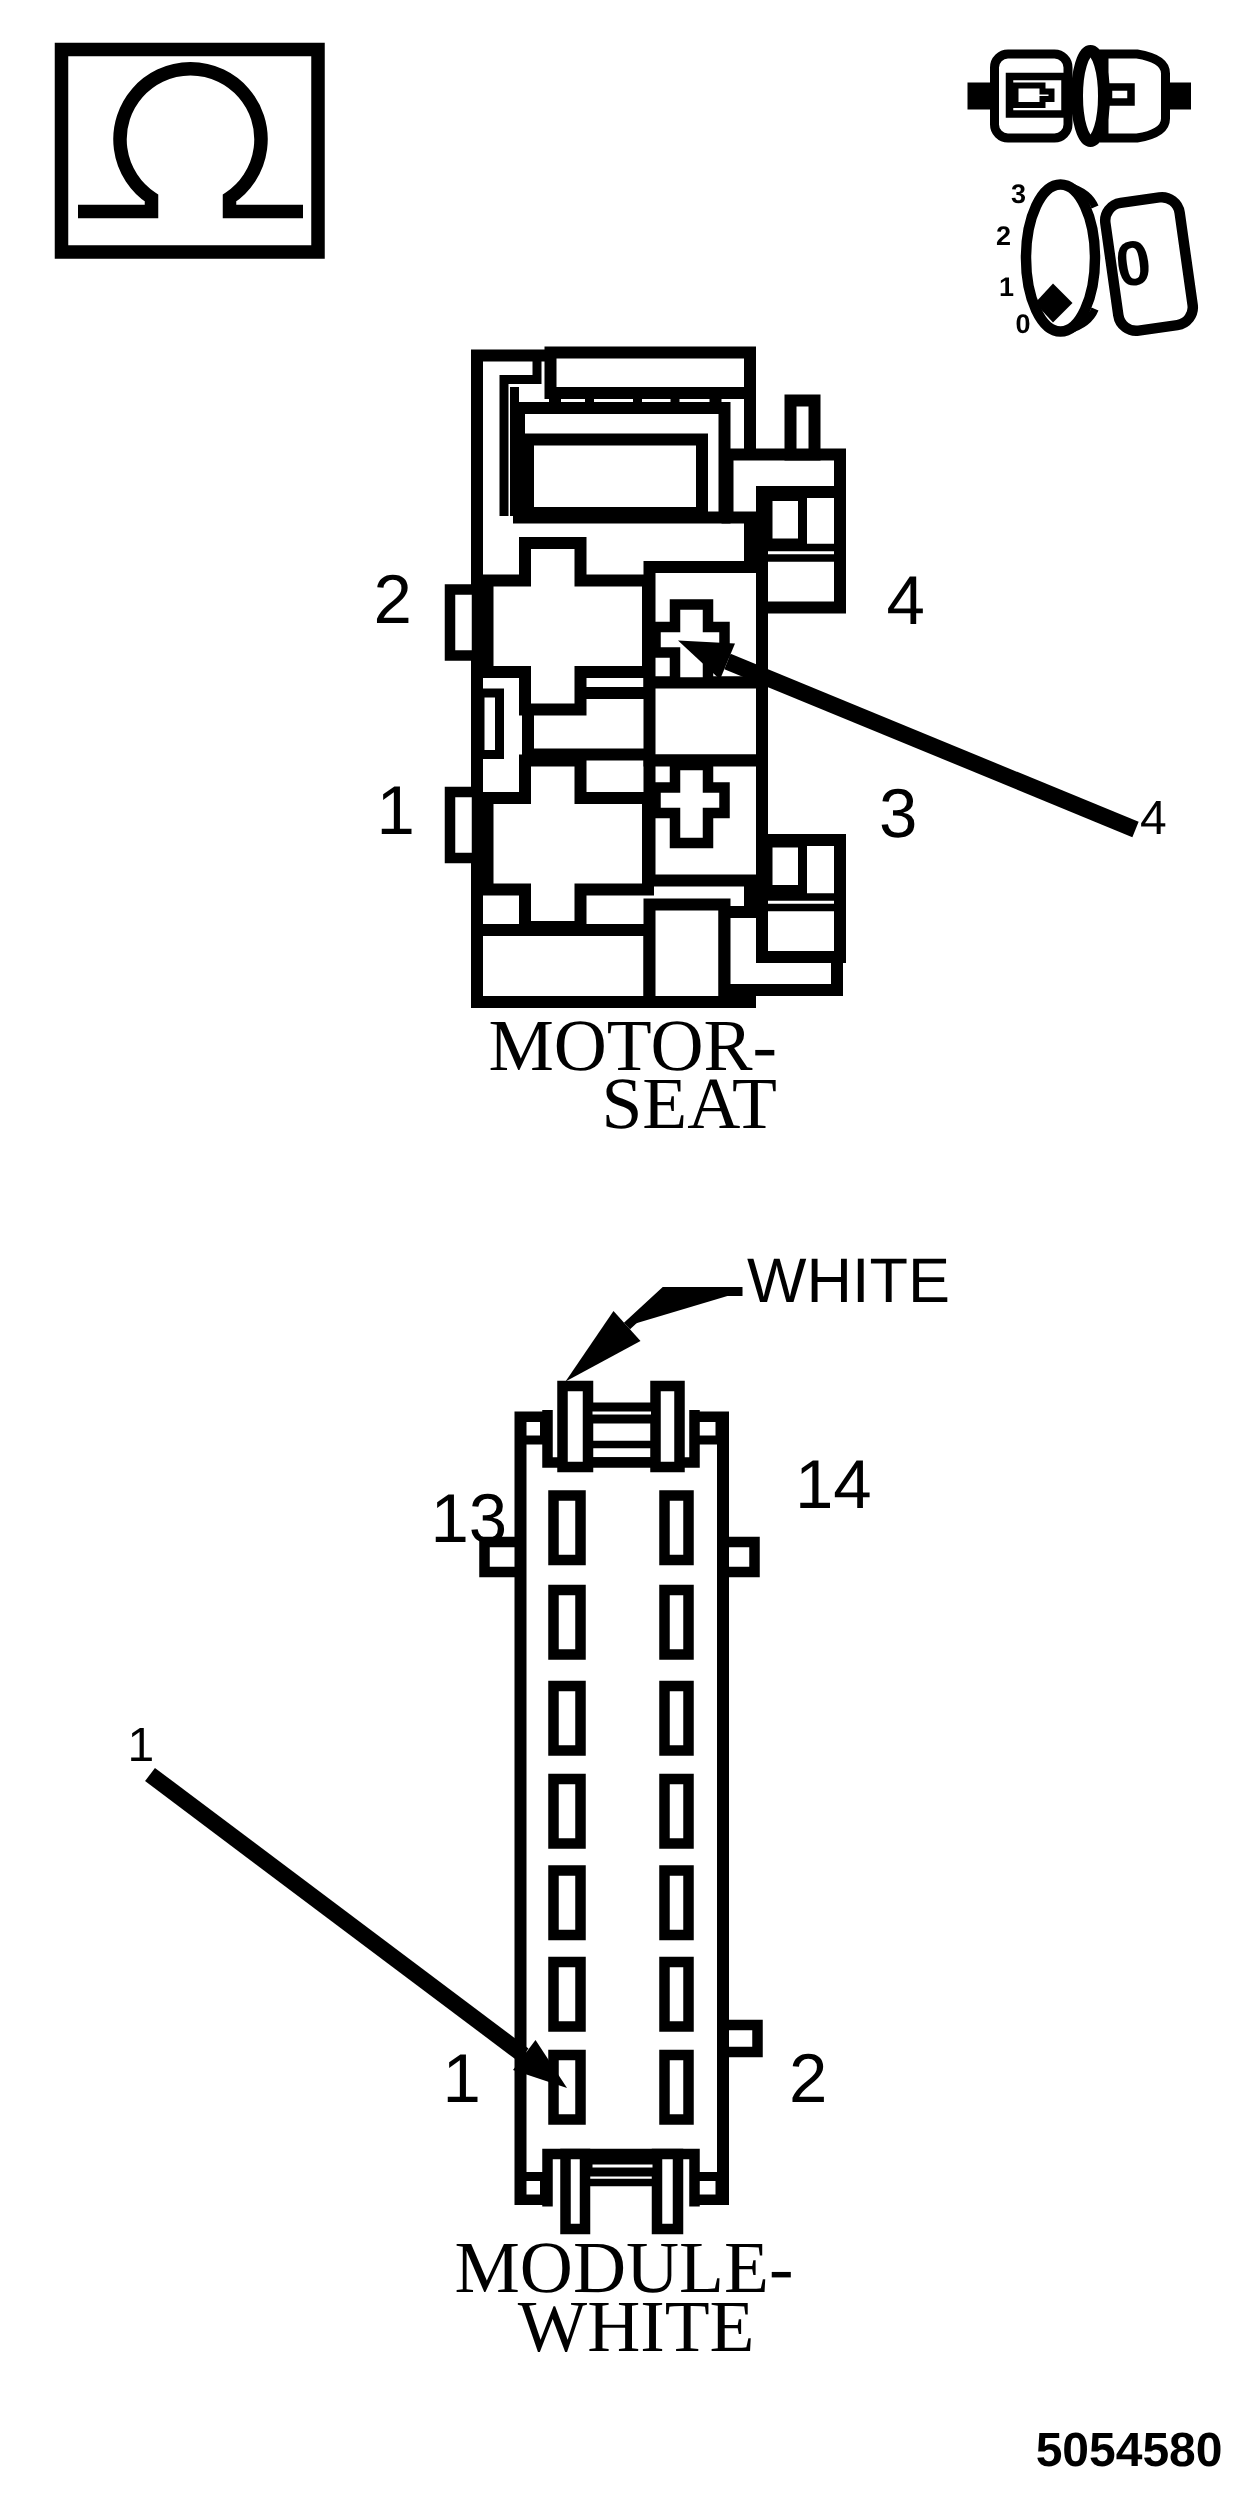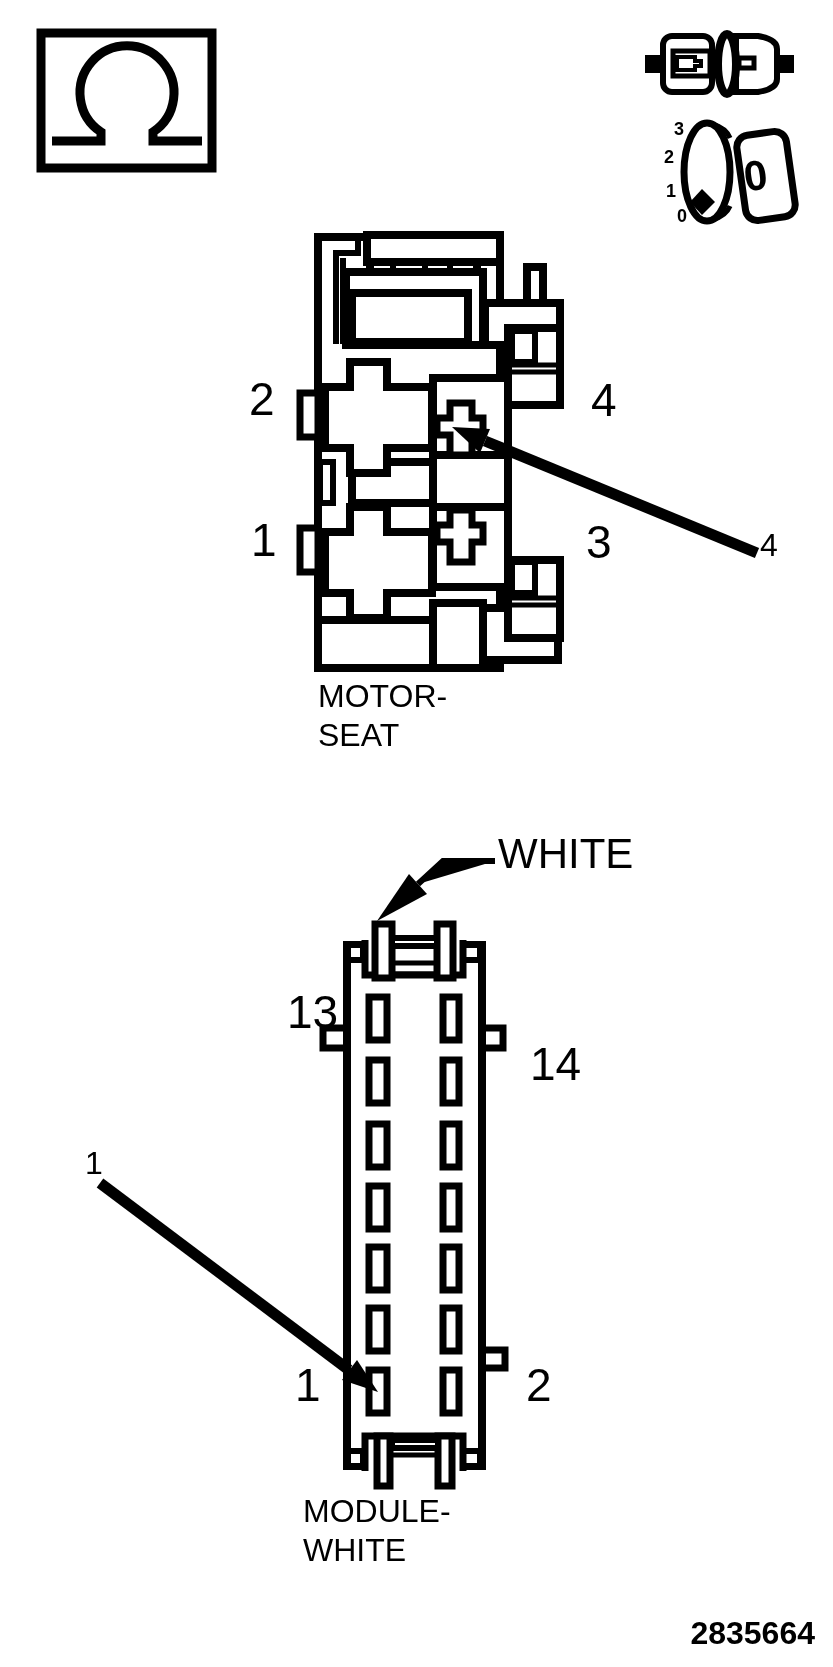--- a/index.html
+++ b/index.html
@@ -18,25 +18,26 @@
     line-height:1;
     white-space:nowrap;
     color:#000;
     font-family:"Liberation Sans", sans-serif;
   }
   .pin{font-size:46px;font-weight:400;}
   .callout{font-size:32px;font-weight:400;}
   .title-block{
     position:absolute;
     width:200px;
-    text-align:left;
-    font-size:32px;
+    text-align:right;
+    font-size:49px;
     line-height:39px;
     font-weight:400;
     letter-spacing:0px;
+    font-family:Liberation Serif, serif;
   }
   .wire{font-size:42px;font-weight:400;}
   .fig{font-size:32px;font-weight:700;text-align:right;width:140px;}
   .dialnum{font-size:18px;font-weight:700;}
   .keynum{font-size:42px;font-weight:700;transform:rotate(-8deg);}
 </style>
 </head>
 <body>
 
 <div id="stage">
@@ -180,25 +181,25 @@
   <div class="label callout" style="left:760px;top:529px;">4</div>
 
   <div class="title-block" style="left:318px;top:677px;">
     <div>MOTOR-</div>
     <div>SEAT</div>
   </div>
 
   <div class="label wire" style="left:498px;top:833px;text-align:center;">WHITE</div>
 
   <div class="label pin" style="left:287px;top:989px;">13</div>
-  <div class="label pin" style="left:530px;top:1041px;">14</div>
+  <div class="label pin" style="left:530px;top:966px;">14</div>
   <div class="label pin" style="left:295px;top:1362px;">1</div>
   <div class="label pin" style="left:526px;top:1362px;">2</div>
   <div class="label callout" style="left:85px;top:1147px;">1</div>
 
   <div class="title-block" style="left:303px;top:1492px;">
     <div>MODULE-</div>
     <div>WHITE</div>
   </div>
 
-  <div class="label fig" style="left:675px;top:1617px;">2835664</div>
+  <div class="label fig" style="left:675px;top:1617px;">5054580</div>
 
 </div>
 
 </body></html>

